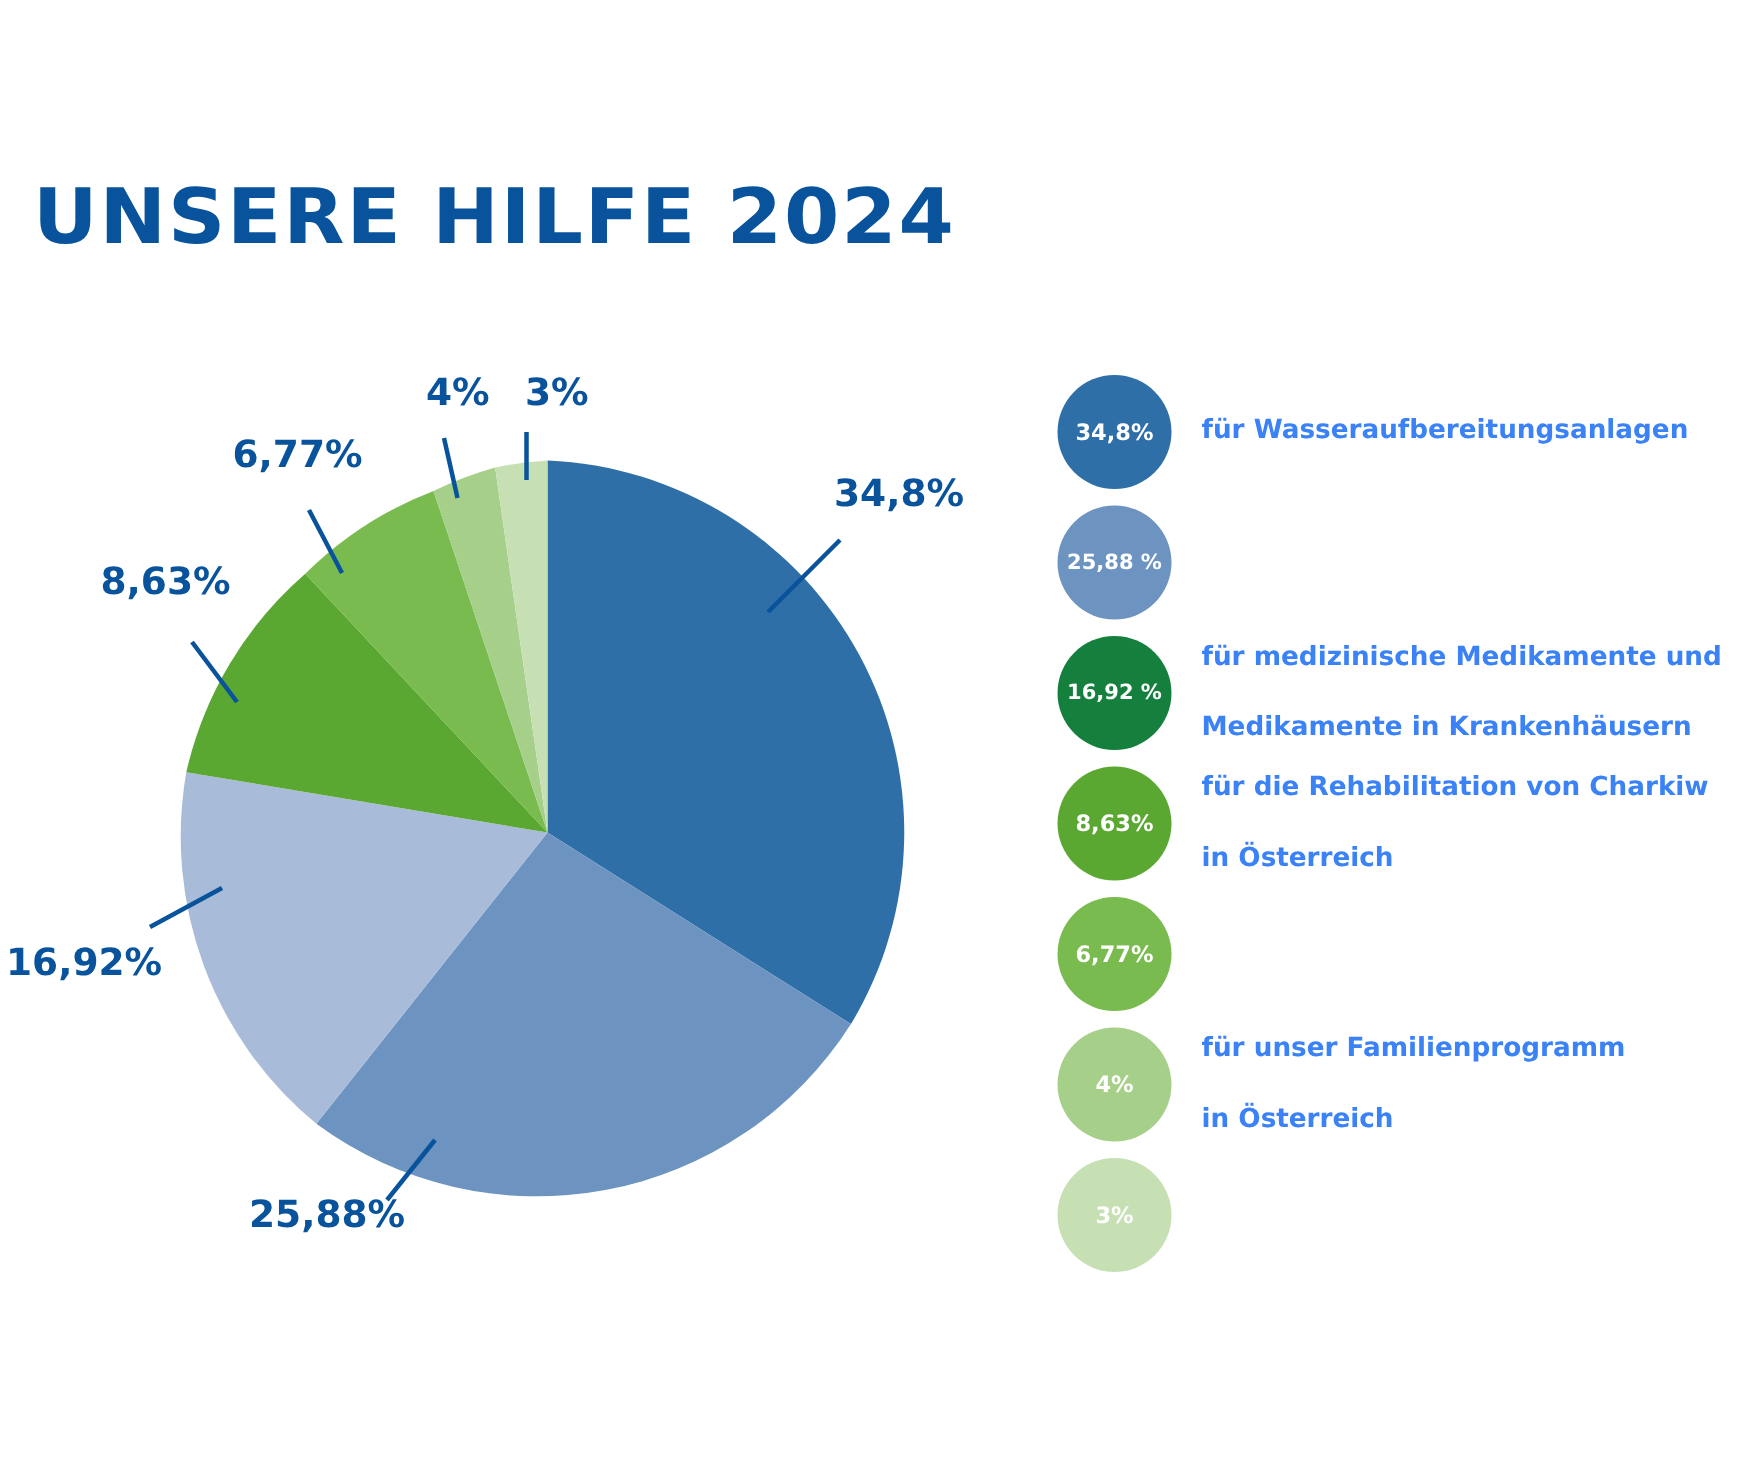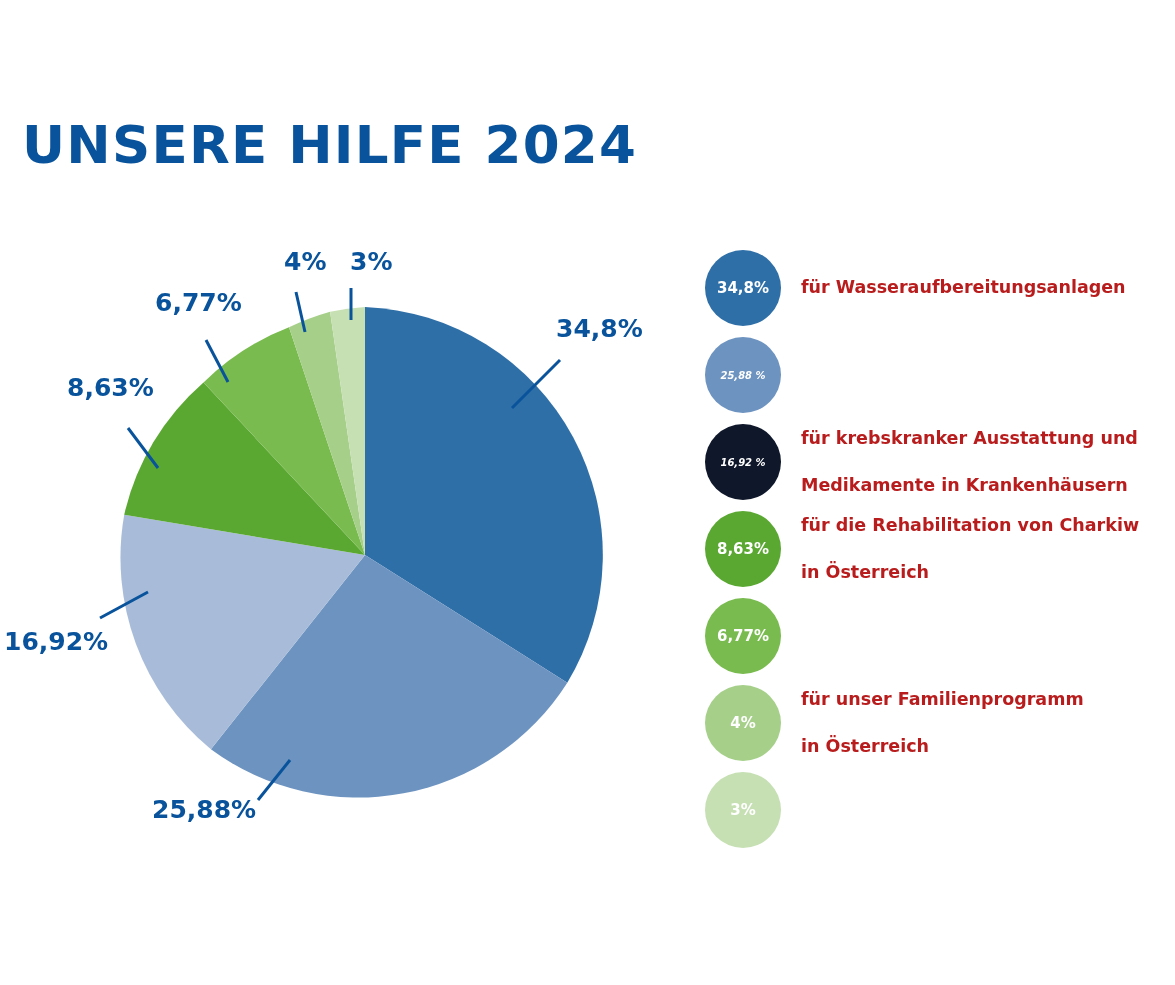--- a/index.html
+++ b/index.html
@@ -49,21 +49,21 @@
   }
   .pie-label {
     position: absolute;
     font-size: 25px;
     font-weight: bold;
     color: #08539b;
     font-family: "DejaVu Sans", sans-serif;
     white-space: nowrap;
   }
   .lbl-348  { left: 556px; top: 114px; }
-  .lbl-2588 { left: 152px; top: 595px; }
+  .lbl-2588 { left: 166px; top: 595px; }
   .lbl-1692 { left: 4px;  top: 427px; }
   .lbl-863  { left: 67px;  top: 173px; }
   .lbl-677  { left: 155px; top: 88px; }
   .lbl-4    { left: 284px; top: 47px; }
   .lbl-3    { left: 350px; top: 47px; }
 
   
   .legend {
     position: absolute;
     left: 705px;
@@ -83,27 +83,27 @@
     border-radius: 50%;
     display: flex;
     align-items: center;
     justify-content: center;
     color: #ffffff;
     font-weight: bold;
     font-size: 15px;
     font-family: "DejaVu Sans", sans-serif;
     box-sizing: border-box;
   }
-  .legend-bubble.small-text { font-size: 10px; font-style: italic; }
+  .legend-bubble.small-text { font-size: 14px; }
   .legend-text {
     margin-left: 20px;
     font-size: 17.5px;
     font-weight: bold;
     line-height: 1.45;
-    color: #b91c1c;
+    color: #3b82f6;
     font-family: "DejaVu Sans", sans-serif;
   }
   .legend-text .l2 { display: block; margin-top: 22px; }
 </style>
 </head>
 <body>
 
 <div id="page-root">
 
   <div class="page-title">UNSERE HILFE 2024</div>
@@ -150,23 +150,23 @@
       <div class="legend-text">
         <span class="l1">für Wasseraufbereitungsanlagen</span>
       </div>
     </div>
 
     <div class="legend-item">
       <div class="legend-bubble small-text" style="background:#6d93c0">25,88 %</div>
     </div>
 
     <div class="legend-item">
-      <div class="legend-bubble small-text" style="background:#0f172a">16,92 %</div>
+      <div class="legend-bubble small-text" style="background:#15803d">16,92 %</div>
       <div class="legend-text">
-        <span class="l1">für krebskranker Ausstattung und</span>
+        <span class="l1">für medizinische Medikamente und</span>
         <span class="l2">Medikamente in Krankenhäusern</span>
       </div>
     </div>
 
     <div class="legend-item">
       <div class="legend-bubble" style="background:#5aa832">8,63%</div>
       <div class="legend-text">
         <span class="l1">für die Rehabilitation von Charkiw</span>
         <span class="l2">in Österreich</span>
       </div>

